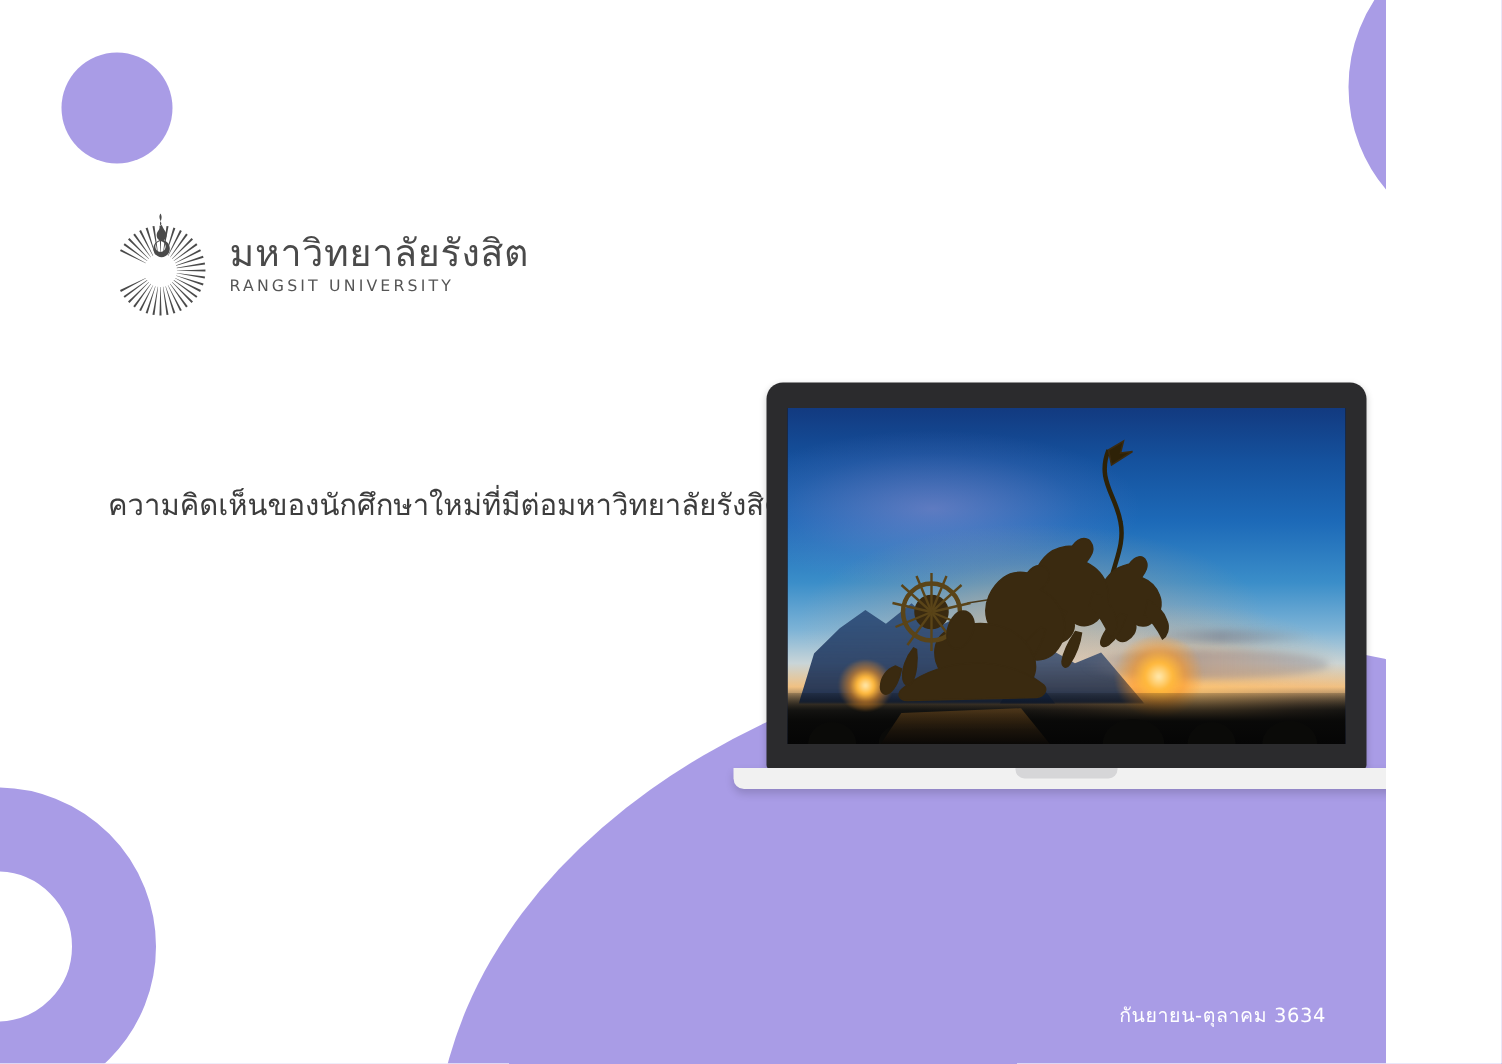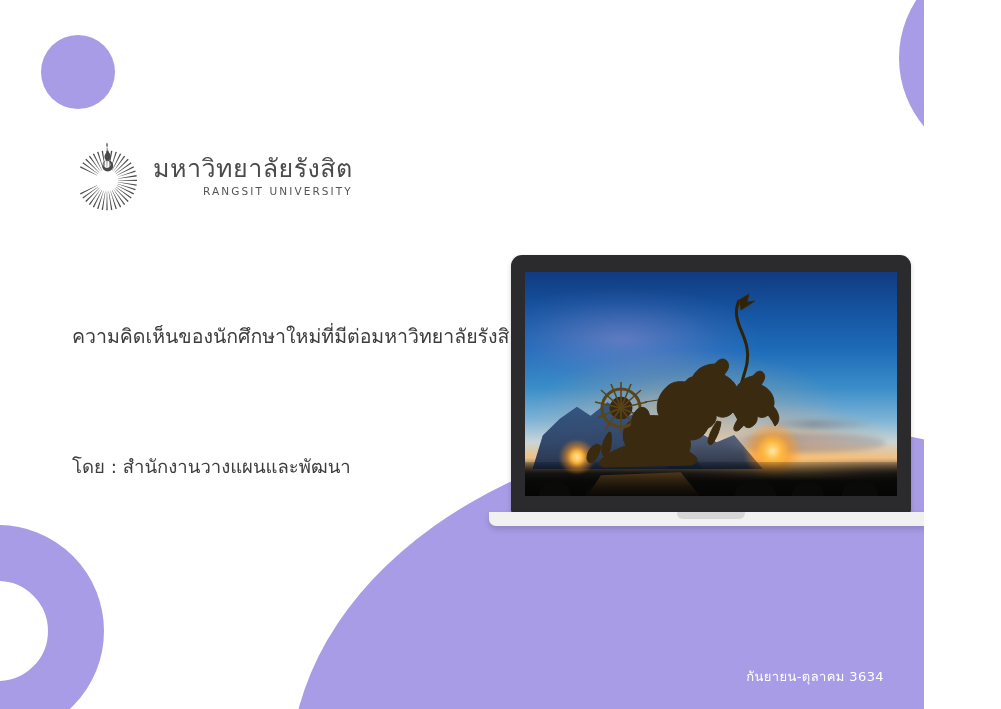--- a/index.html
+++ b/index.html
@@ -66,21 +66,21 @@
     font-size: 25px;
     color: #4a4a4a;
     letter-spacing: 0.5px;
     white-space: nowrap;
   }
   .logo-en {
     font-size: 10.5px;
     color: #555555;
     letter-spacing: 2.1px;
     margin-top: 5px;
-    text-align: right;
+    text-align: left;
     white-space: nowrap;
   }
 
   
   .title {
     position: absolute;
     left: 72px; top: 253px;
     font-size: 40px;
     font-weight: bold;
     color: #2b2b5e;
@@ -298,21 +298,20 @@
       <span class="logo-th">มหาวิทยาลัยรังสิต</span>
       <span class="logo-en">RANGSIT UNIVERSITY</span>
     </div>
   </div>
 
 
   <div class="subtitle">
     <div>ความคิดเห็นของนักศึกษาใหม่ที่มีต่อมหาวิทยาลัยรังสิต</div>
   </div>
 
-  <div class="byline">โดย : สำนักงานวางแผนและพัฒนา</div>
 
   <div class="footer-date">กันยายน-ตุลาคม 3634</div>
 
   <div class="laptop">
     <div class="laptop-lid">
       <div class="laptop-screen">
         <div class="sky"></div>
         <div class="cloudband2"></div>
         <div class="mountain"></div>
         <div class="mountain2"></div>

